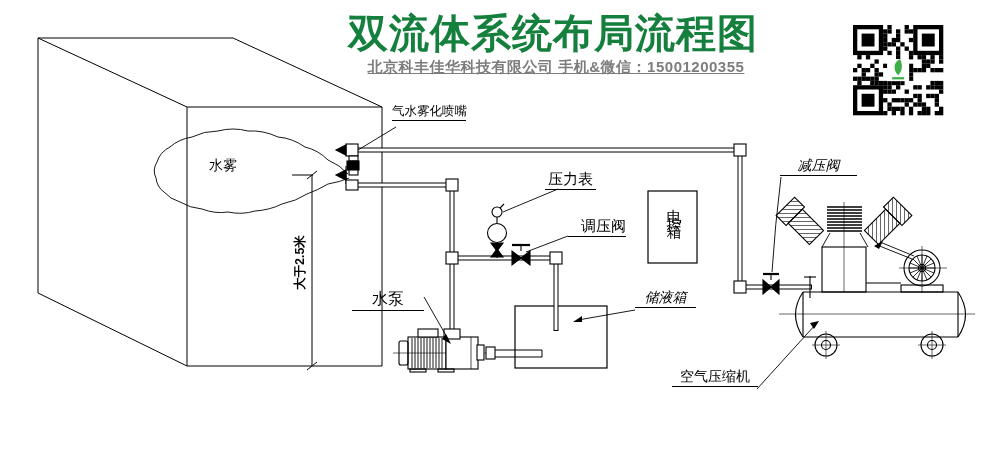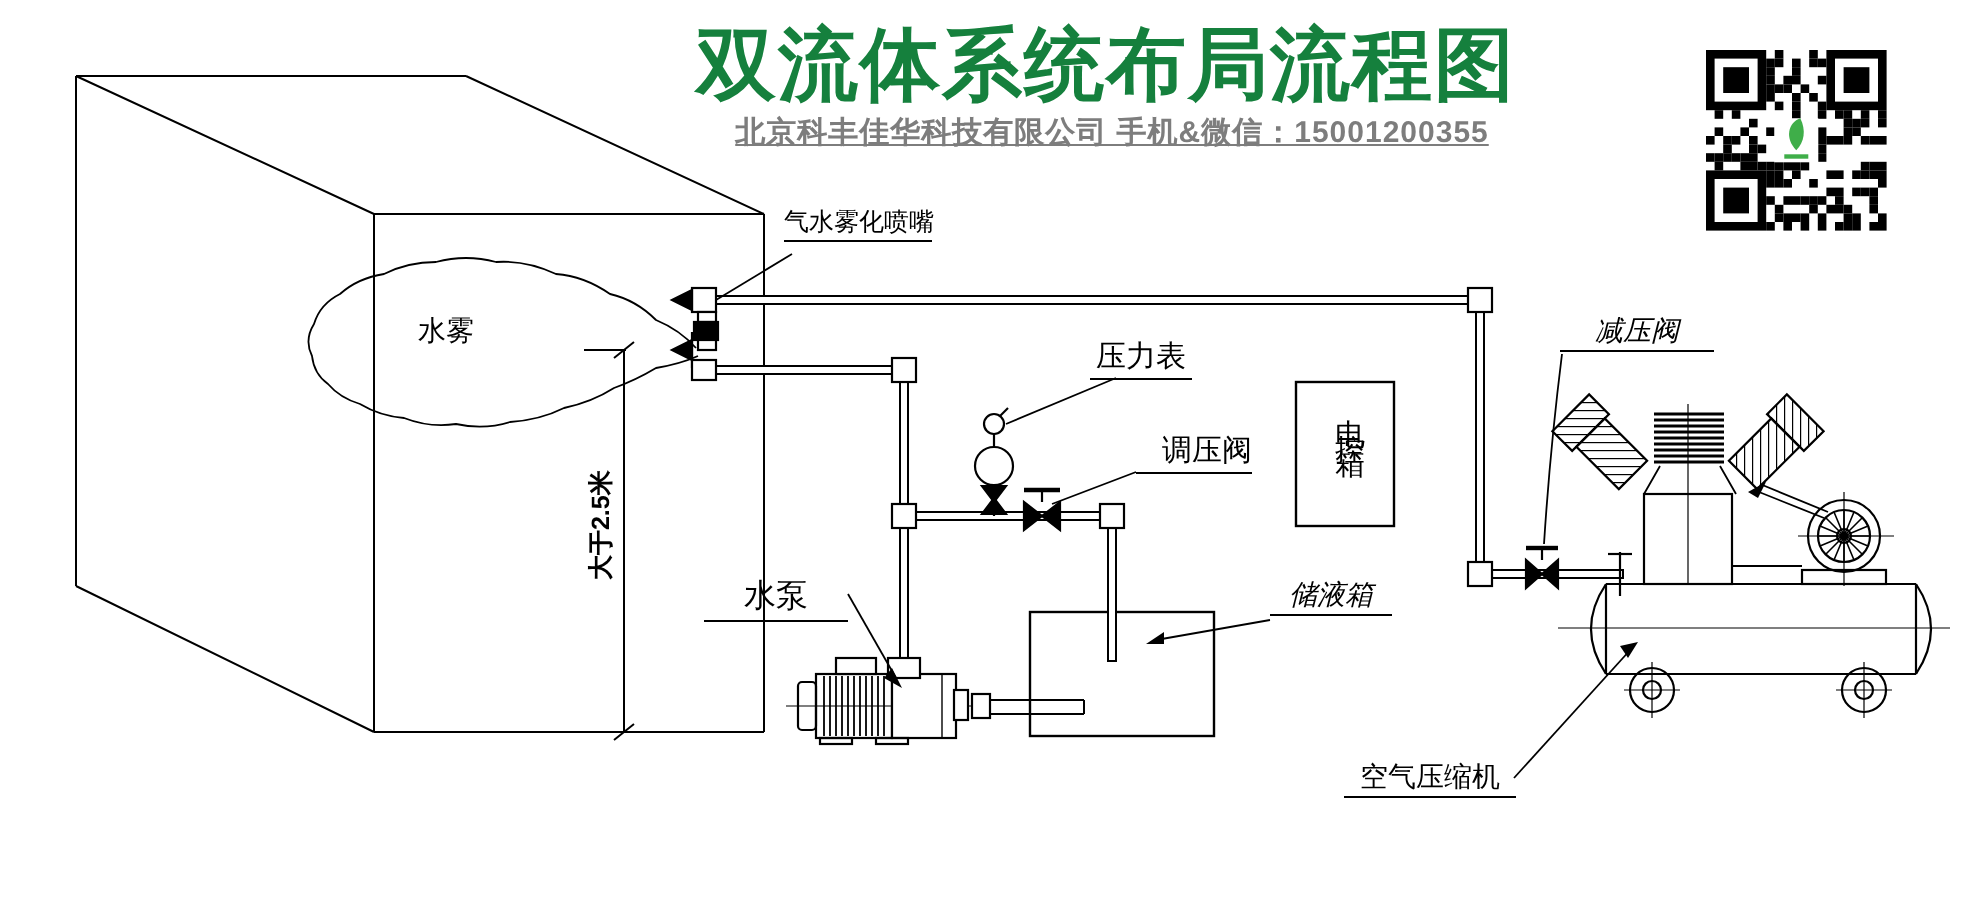--- a/index.html
+++ b/index.html
@@ -9,21 +9,21 @@
   .lbl{position:absolute;color:#000;white-space:nowrap;line-height:1.05;text-align:center;}
   .u{border-bottom:1px solid #000;padding-bottom:2px;}
   #title{left:307px;top:12px;width:492px;font-size:40px;font-weight:bold;letter-spacing:1px;color:#15803d;}
   #subtitle{left:310px;top:59px;width:492px;font-size:15px;font-weight:bold;color:#7d7d7d;letter-spacing:0.5px;text-decoration:underline;}
   #lbl-nozzle{left:392px;top:105px;width:74px;font-size:12.5px;}
   #lbl-gauge{left:545px;top:171px;width:51px;font-size:15px;}
   #lbl-regvalve{left:568px;top:218px;width:58px;font-size:15px;text-align:right;}
   #lbl-redvalve{left:780px;top:158px;width:77px;font-size:14px;font-style:italic;}
   #lbl-pump{left:352px;top:278px;width:72px;font-size:16px;margin-top:13px;}
   #lbl-tank{left:635px;top:290px;width:61px;font-size:14px;font-style:italic;}
-  #lbl-compressor{left:672px;top:369px;width:86px;font-size:14px;margin-top:12px;}
+  #lbl-compressor{left:672px;top:369px;width:86px;font-size:14px;}
   #lbl-mist{left:203px;top:158px;width:40px;font-size:14px;text-align:center;}
   #lbl-dim{left:266px;top:256px;width:70px;font-size:12.5px;font-weight:bold;
            transform:rotate(-90deg);transform-origin:center;}
   #lbl-ctrlbox{left:662px;top:197px;width:20px;height:64px;font-size:15px;
                writing-mode:vertical-rl;letter-spacing:8px;text-align:left;}
 </style>
 </head>
 <body>
 
 <div id="stage">

